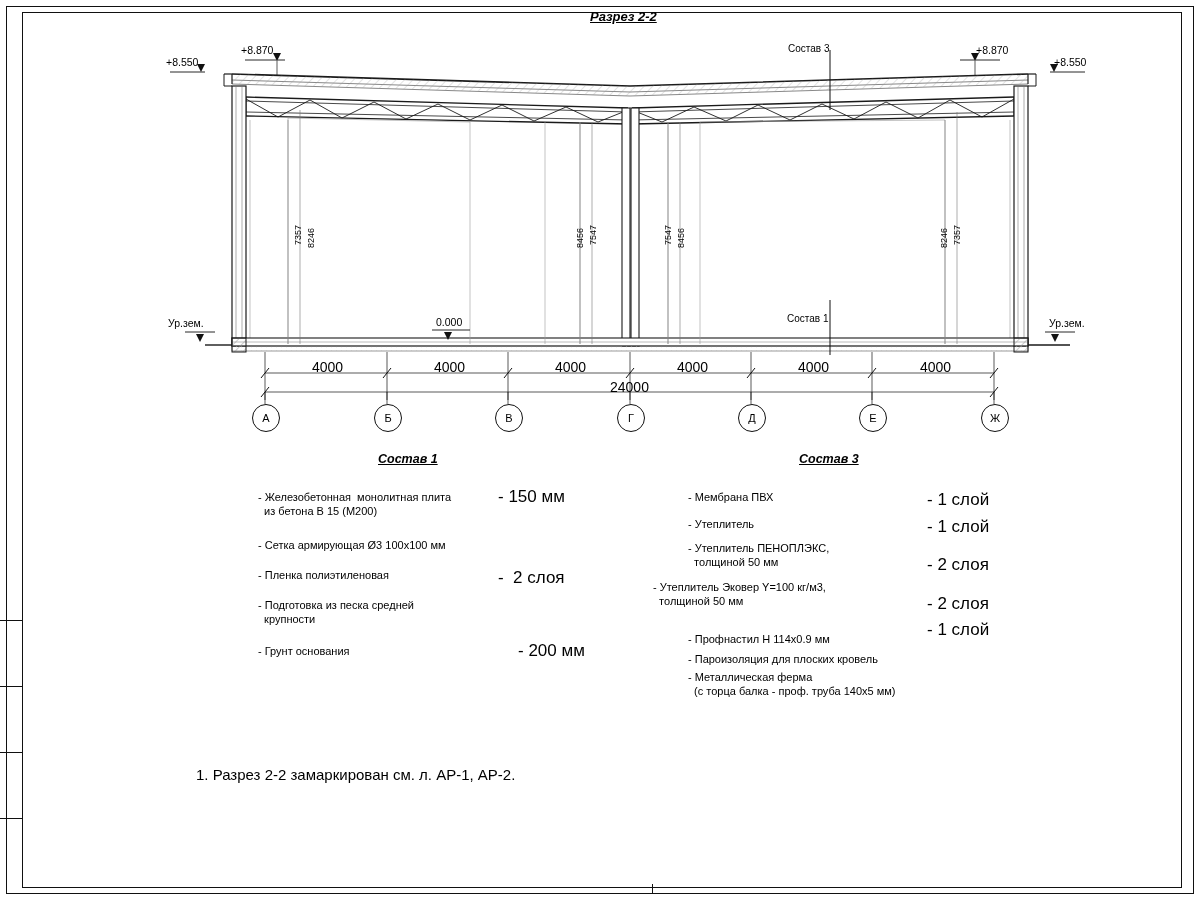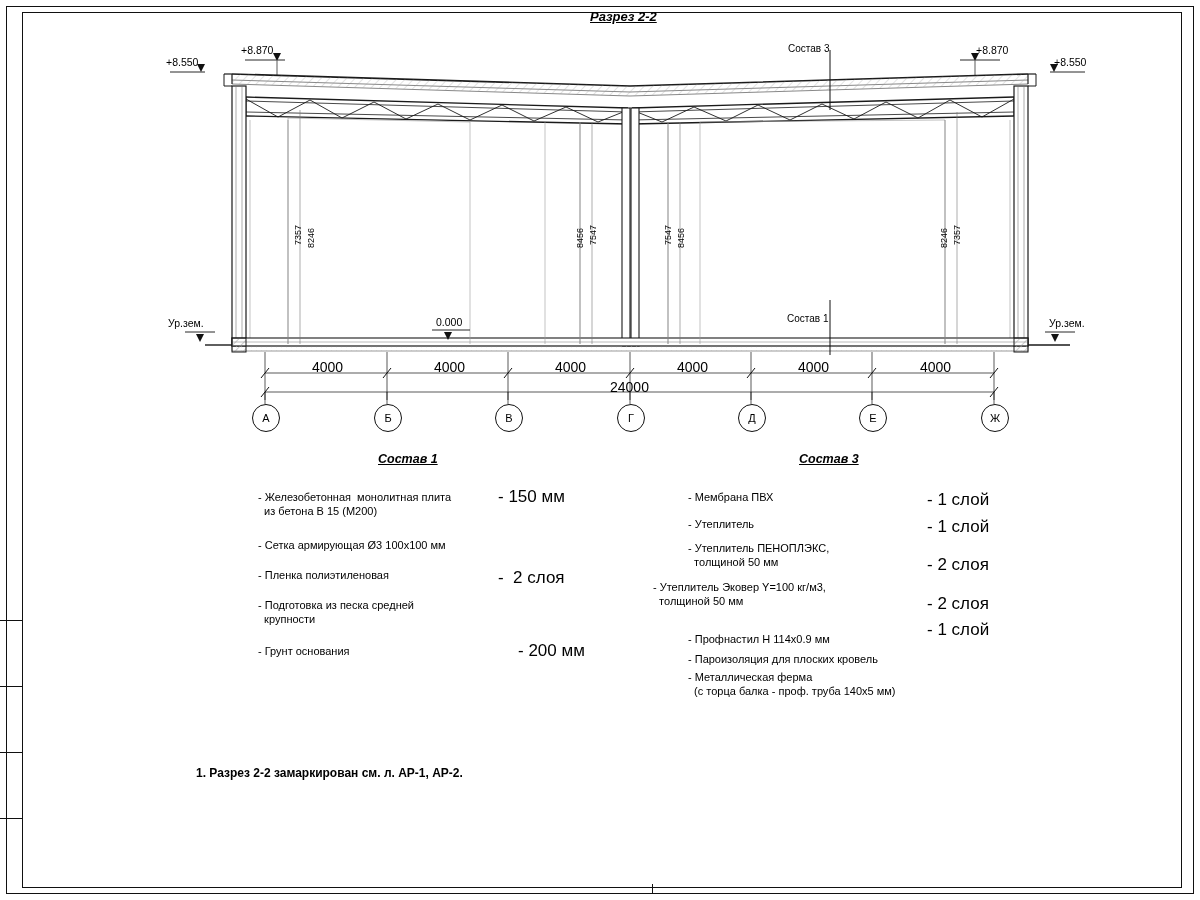--- a/index.html
+++ b/index.html
@@ -104,22 +104,21 @@
     line-height: 14px;
     white-space: pre;
   }
   .spec-val {
     position: absolute;
     font-size: 17px;
     white-space: pre;
   }
   .note {
     position: absolute;
-    font-size: 12px;
-    font-weight: bold;
+    font-size: 15px;
   }
   .callout-lbl {
     font-size: 10px;
   }
 </style>
 </head>
 <body>
 
 <div id="sheet">
 

